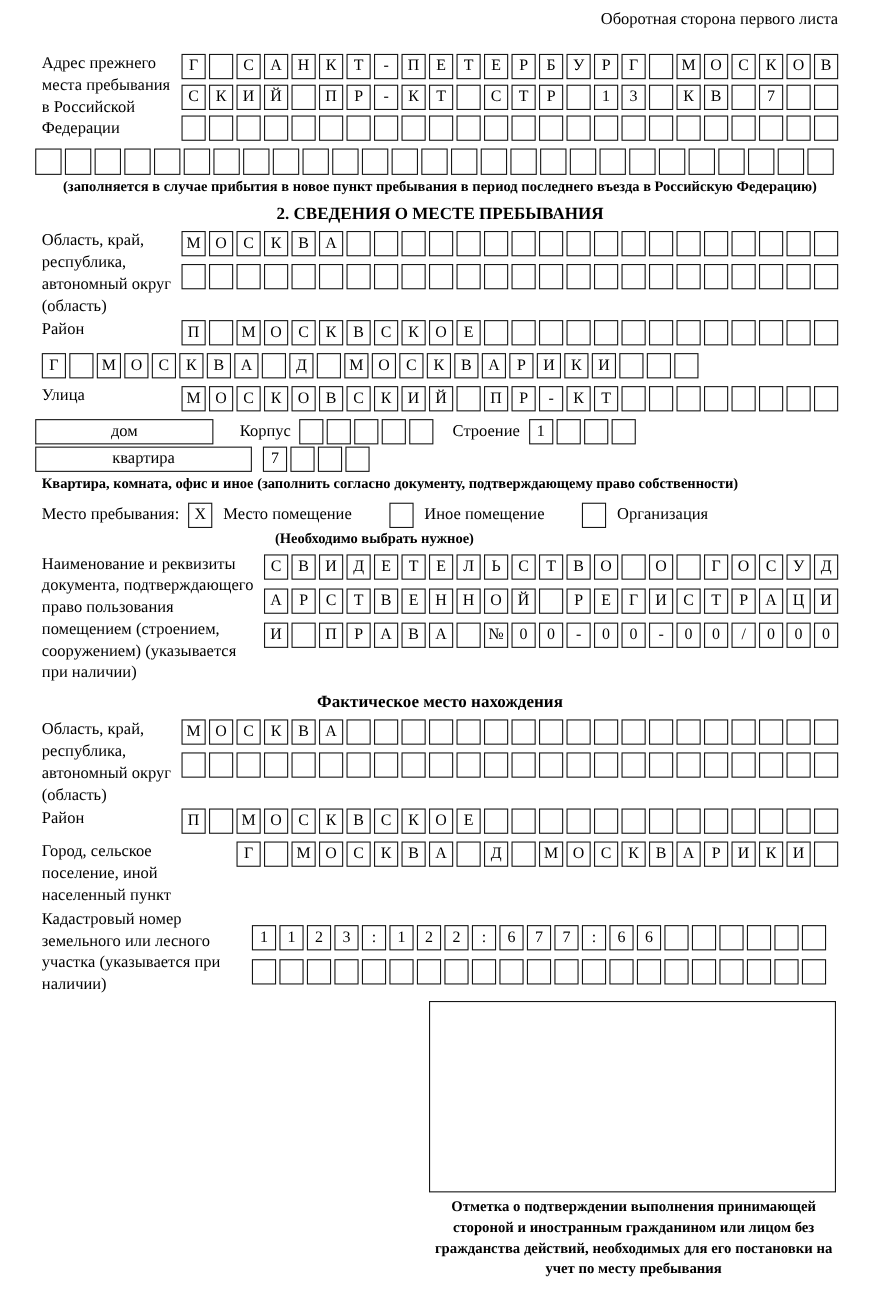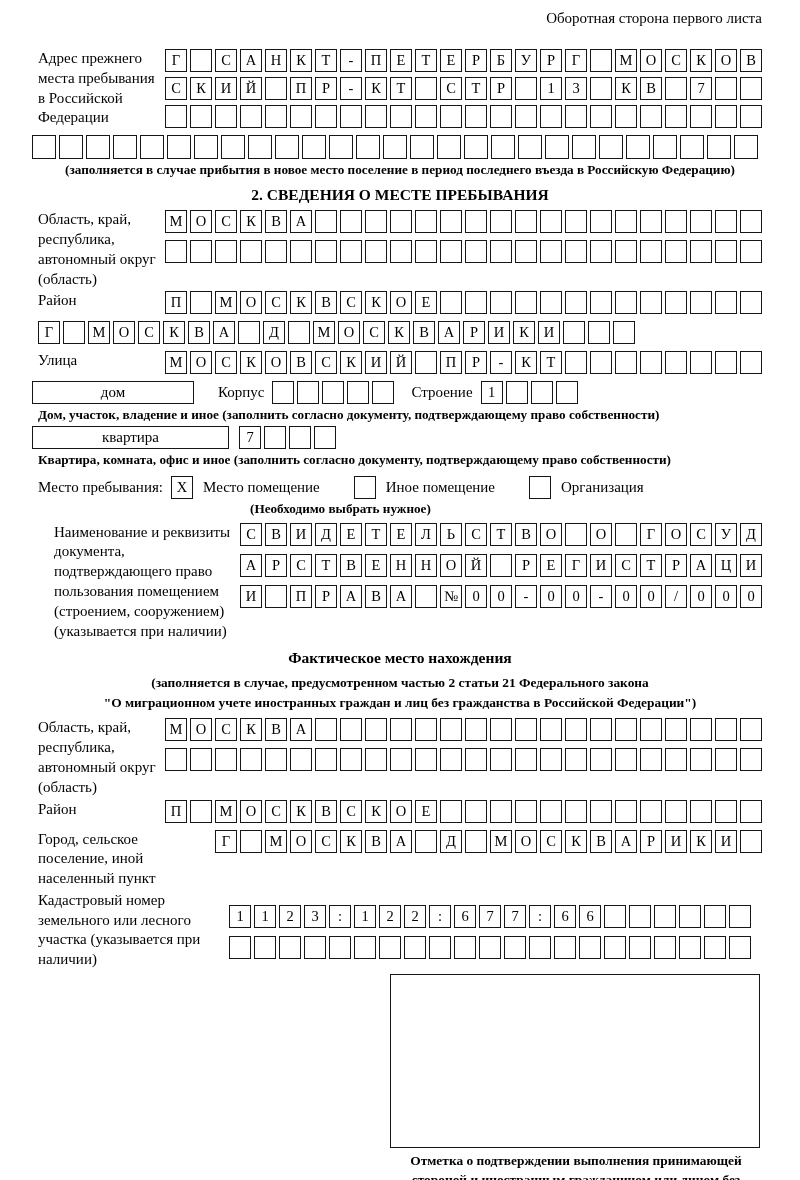--- a/index.html
+++ b/index.html
@@ -55,21 +55,21 @@
   <section>
     <div class="field-row">
       <div class="field-label" style="max-width:138px;">Адрес прежнего места пребывания в Российской Федерации</div>
       <div class="grid">
         <div class="cells-row"><span class="cell">Г</span><span class="cell"></span><span class="cell">С</span><span class="cell">А</span><span class="cell">Н</span><span class="cell">К</span><span class="cell">Т</span><span class="cell">-</span><span class="cell">П</span><span class="cell">Е</span><span class="cell">Т</span><span class="cell">Е</span><span class="cell">Р</span><span class="cell">Б</span><span class="cell">У</span><span class="cell">Р</span><span class="cell">Г</span><span class="cell"></span><span class="cell">М</span><span class="cell">О</span><span class="cell">С</span><span class="cell">К</span><span class="cell">О</span><span class="cell">В</span></div>
         <div class="cells-row"><span class="cell">С</span><span class="cell">К</span><span class="cell">И</span><span class="cell">Й</span><span class="cell"></span><span class="cell">П</span><span class="cell">Р</span><span class="cell">-</span><span class="cell">К</span><span class="cell">Т</span><span class="cell"></span><span class="cell">С</span><span class="cell">Т</span><span class="cell">Р</span><span class="cell"></span><span class="cell">1</span><span class="cell">3</span><span class="cell"></span><span class="cell">К</span><span class="cell">В</span><span class="cell"></span><span class="cell">7</span><span class="cell"></span><span class="cell"></span></div>
         <div class="cells-row"><span class="cell"></span><span class="cell"></span><span class="cell"></span><span class="cell"></span><span class="cell"></span><span class="cell"></span><span class="cell"></span><span class="cell"></span><span class="cell"></span><span class="cell"></span><span class="cell"></span><span class="cell"></span><span class="cell"></span><span class="cell"></span><span class="cell"></span><span class="cell"></span><span class="cell"></span><span class="cell"></span><span class="cell"></span><span class="cell"></span><span class="cell"></span><span class="cell"></span><span class="cell"></span><span class="cell"></span></div>
       </div>
     </div>
     <div class="cells-row overflow-row"><span class="cell"></span><span class="cell"></span><span class="cell"></span><span class="cell"></span><span class="cell"></span><span class="cell"></span><span class="cell"></span><span class="cell"></span><span class="cell"></span><span class="cell"></span><span class="cell"></span><span class="cell"></span><span class="cell"></span><span class="cell"></span><span class="cell"></span><span class="cell"></span><span class="cell"></span><span class="cell"></span><span class="cell"></span><span class="cell"></span><span class="cell"></span><span class="cell"></span><span class="cell"></span><span class="cell"></span><span class="cell"></span><span class="cell"></span><span class="cell"></span></div>
-    <div class="caption center">(заполняется в случае прибытия в новое место поселение в период последнего въезда в Российскую Федерацию)</div>
+    <div class="caption center">(заполняется в случае прибытия в новое пункт пребывания в период последнего въезда в Российскую Федерацию)</div>
   </section>
 
   <div class="section-title">2. СВЕДЕНИЯ О МЕСТЕ ПРЕБЫВАНИЯ</div>
 
   <section>
     <div class="field-row">
       <div class="field-label" style="max-width:122px;">Область, край, республика, автономный округ (область)</div>
       <div class="grid">
         <div class="cells-row"><span class="cell">М</span><span class="cell">О</span><span class="cell">С</span><span class="cell">К</span><span class="cell">В</span><span class="cell">А</span><span class="cell"></span><span class="cell"></span><span class="cell"></span><span class="cell"></span><span class="cell"></span><span class="cell"></span><span class="cell"></span><span class="cell"></span><span class="cell"></span><span class="cell"></span><span class="cell"></span><span class="cell"></span><span class="cell"></span><span class="cell"></span><span class="cell"></span><span class="cell"></span><span class="cell"></span><span class="cell"></span></div>
         <div class="cells-row" style="margin-top:6px;"><span class="cell"></span><span class="cell"></span><span class="cell"></span><span class="cell"></span><span class="cell"></span><span class="cell"></span><span class="cell"></span><span class="cell"></span><span class="cell"></span><span class="cell"></span><span class="cell"></span><span class="cell"></span><span class="cell"></span><span class="cell"></span><span class="cell"></span><span class="cell"></span><span class="cell"></span><span class="cell"></span><span class="cell"></span><span class="cell"></span><span class="cell"></span><span class="cell"></span><span class="cell"></span><span class="cell"></span></div>
@@ -90,56 +90,51 @@
       <div class="cells-row"><span class="cell">М</span><span class="cell">О</span><span class="cell">С</span><span class="cell">К</span><span class="cell">О</span><span class="cell">В</span><span class="cell">С</span><span class="cell">К</span><span class="cell">И</span><span class="cell">Й</span><span class="cell"></span><span class="cell">П</span><span class="cell">Р</span><span class="cell">-</span><span class="cell">К</span><span class="cell">Т</span><span class="cell"></span><span class="cell"></span><span class="cell"></span><span class="cell"></span><span class="cell"></span><span class="cell"></span><span class="cell"></span><span class="cell"></span></div>
     </div>
 
     <div class="house-row">
       <span class="wide-box wb-dom">дом</span>
       <span class="inline-label">Корпус</span>
       <span class="cells-inline"><span class="cell"></span><span class="cell"></span><span class="cell"></span><span class="cell"></span><span class="cell"></span></span>
       <span class="inline-label">Строение</span>
       <span class="cells-inline"><span class="cell">1</span><span class="cell"></span><span class="cell"></span><span class="cell"></span></span>
     </div>
-    <div class="caption mb2">Дом, участок, владение и иное (заполнить согласно документу, подтверждающему право собственности)</div>
 
     <div class="house-row">
       <span class="wide-box wb-kv">квартира</span>
       <span class="cells-inline"><span class="cell">7</span><span class="cell"></span><span class="cell"></span><span class="cell"></span></span>
     </div>
     <div class="caption mb2">Квартира, комната, офис и иное (заполнить согласно документу, подтверждающему право собственности)</div>
 
     <div class="stay-row">
       <span>Место пребывания:</span>
       <span class="cell">X</span>
       <span>Место помещение</span>
       <span class="stay-gap"></span>
       <span class="cell"></span>
       <span>Иное помещение</span>
       <span class="stay-gap"></span>
       <span class="cell"></span>
       <span>Организация</span>
     </div>
     <div class="stay-hint">(Необходимо выбрать нужное)</div>
 
-    <div class="field-row" style="margin-top:4px;margin-left:16px;">
+    <div class="field-row" style="margin-top:4px;">
       <div class="field-label" style="max-width:225px;">Наименование и реквизиты документа, подтверждающего право пользования помещением (строением, сооружением) (указывается при наличии)</div>
       <div class="grid">
         <div class="cells-row" style="margin-bottom:7px;"><span class="cell">С</span><span class="cell">В</span><span class="cell">И</span><span class="cell">Д</span><span class="cell">Е</span><span class="cell">Т</span><span class="cell">Е</span><span class="cell">Л</span><span class="cell">Ь</span><span class="cell">С</span><span class="cell">Т</span><span class="cell">В</span><span class="cell">О</span><span class="cell"></span><span class="cell">О</span><span class="cell"></span><span class="cell">Г</span><span class="cell">О</span><span class="cell">С</span><span class="cell">У</span><span class="cell">Д</span></div>
         <div class="cells-row" style="margin-bottom:7px;"><span class="cell">А</span><span class="cell">Р</span><span class="cell">С</span><span class="cell">Т</span><span class="cell">В</span><span class="cell">Е</span><span class="cell">Н</span><span class="cell">Н</span><span class="cell">О</span><span class="cell">Й</span><span class="cell"></span><span class="cell">Р</span><span class="cell">Е</span><span class="cell">Г</span><span class="cell">И</span><span class="cell">С</span><span class="cell">Т</span><span class="cell">Р</span><span class="cell">А</span><span class="cell">Ц</span><span class="cell">И</span></div>
         <div class="cells-row"><span class="cell">И</span><span class="cell"></span><span class="cell">П</span><span class="cell">Р</span><span class="cell">А</span><span class="cell">В</span><span class="cell">А</span><span class="cell"></span><span class="cell">№</span><span class="cell">0</span><span class="cell">0</span><span class="cell">-</span><span class="cell">0</span><span class="cell">0</span><span class="cell">-</span><span class="cell">0</span><span class="cell">0</span><span class="cell">/</span><span class="cell">0</span><span class="cell">0</span><span class="cell">0</span></div>
       </div>
     </div>
   </section>
 
   <div class="section-title" style="">Фактическое место нахождения</div>
-  <div class="actual-captions">
-    <div>(заполняется в случае, предусмотренном частью 2 статьи 21 Федерального закона</div>
-    <div>"О миграционном учете иностранных граждан и лиц без гражданства в Российской Федерации")</div>
-  </div>
 
   <section>
     <div class="field-row">
       <div class="field-label" style="max-width:150px;">Область, край, республика, автономный округ (область)</div>
       <div class="grid">
         <div class="cells-row"><span class="cell">М</span><span class="cell">О</span><span class="cell">С</span><span class="cell">К</span><span class="cell">В</span><span class="cell">А</span><span class="cell"></span><span class="cell"></span><span class="cell"></span><span class="cell"></span><span class="cell"></span><span class="cell"></span><span class="cell"></span><span class="cell"></span><span class="cell"></span><span class="cell"></span><span class="cell"></span><span class="cell"></span><span class="cell"></span><span class="cell"></span><span class="cell"></span><span class="cell"></span><span class="cell"></span><span class="cell"></span></div>
         <div class="cells-row" style="margin-top:6px;"><span class="cell"></span><span class="cell"></span><span class="cell"></span><span class="cell"></span><span class="cell"></span><span class="cell"></span><span class="cell"></span><span class="cell"></span><span class="cell"></span><span class="cell"></span><span class="cell"></span><span class="cell"></span><span class="cell"></span><span class="cell"></span><span class="cell"></span><span class="cell"></span><span class="cell"></span><span class="cell"></span><span class="cell"></span><span class="cell"></span><span class="cell"></span><span class="cell"></span><span class="cell"></span><span class="cell"></span></div>
       </div>
     </div>
 

